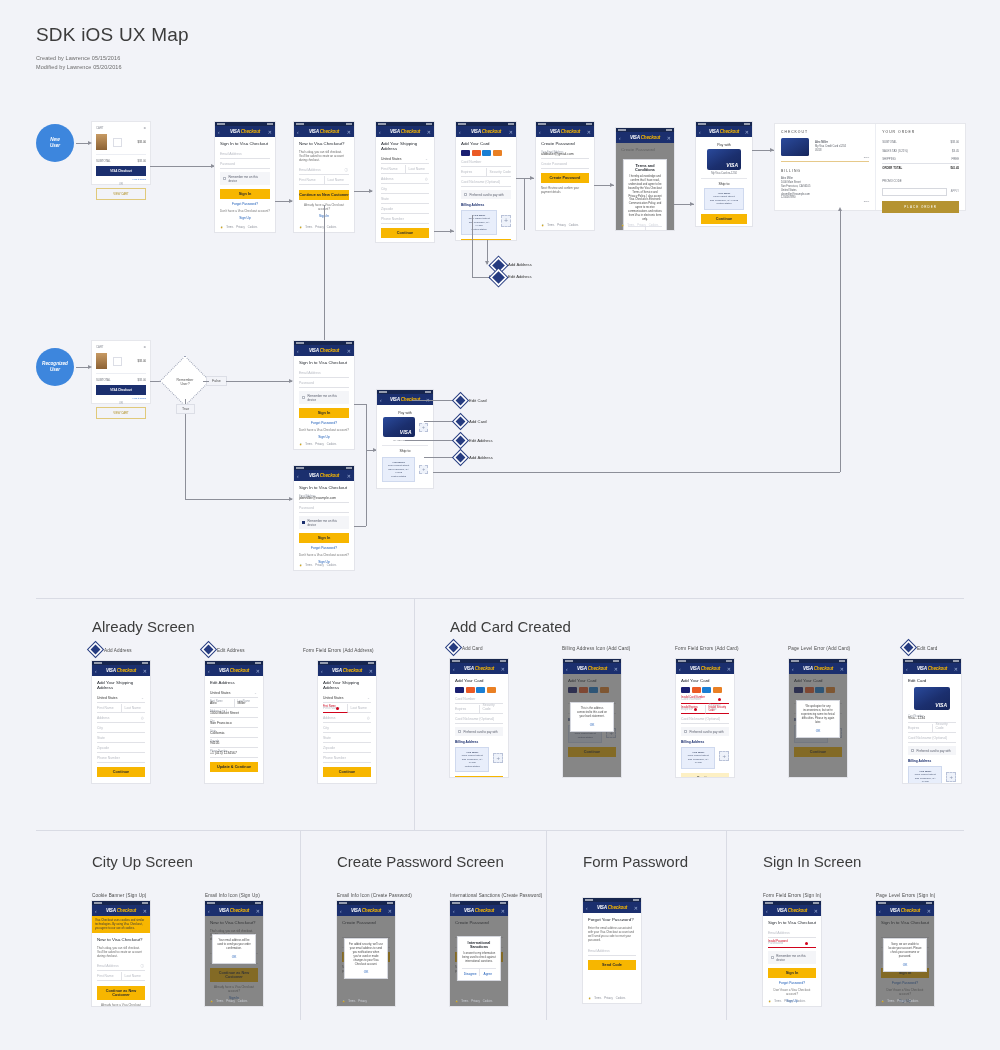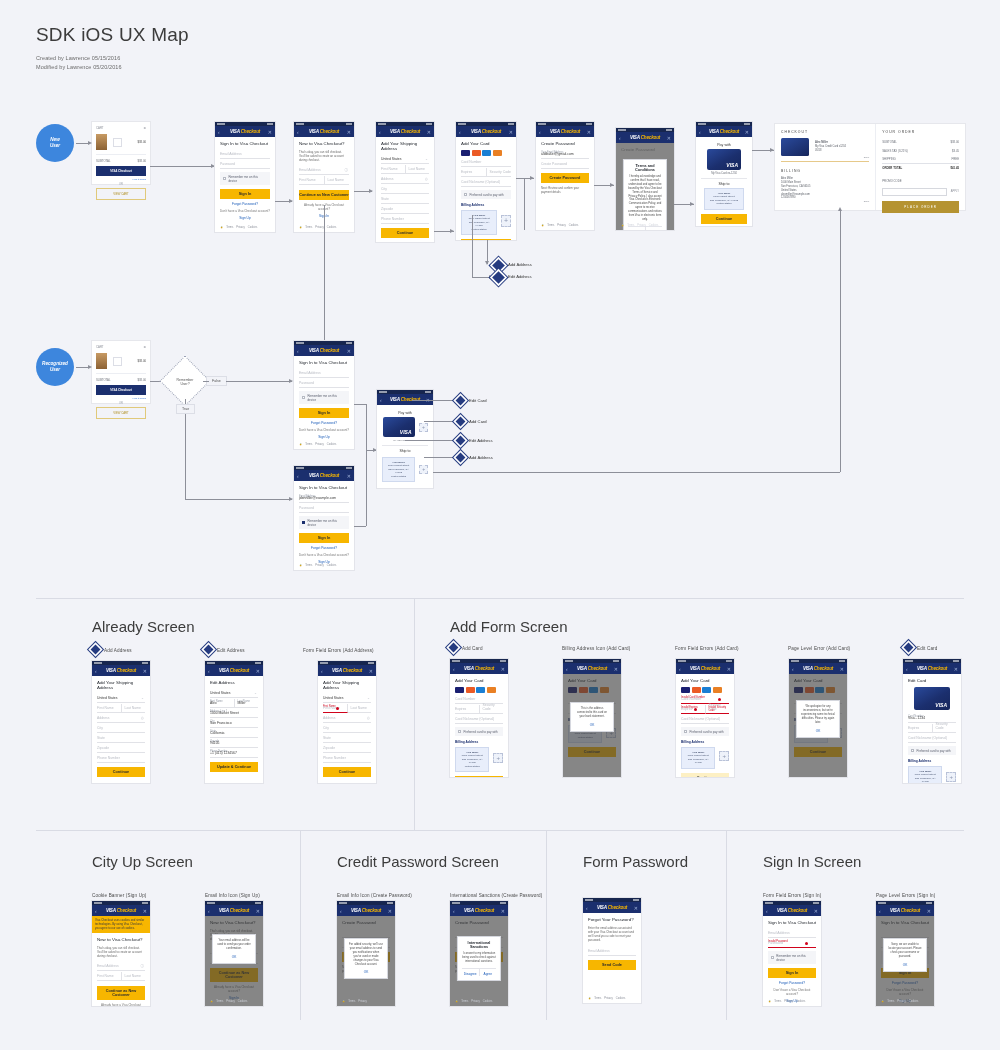--- a/index.html
+++ b/index.html
@@ -806,21 +806,21 @@
       <div class="fld">
           <span class="ph">Zipcode</span>
         </div>
       <div class="fld">
           <span class="ph">Phone Number</span>
         </div>
       <div class="btn">Continue</div>
     </div>
   </div>
 
-  <div class="sec-title" style="left:450px;top:618px;">Add Form Screen</div>
+  <div class="sec-title" style="left:450px;top:618px;">Add Card Created</div>
   <div class="node-diamond sm" style="left:450px;top:644px;"></div>
   <div class="cap" style="left:462px;top:646px;">Add Card</div>
   <div class="cap" style="left:562px;top:646px;">Billing Address Icon (Add Card)</div>
   <div class="cap" style="left:675px;top:646px;">Form Field Errors (Add Card)</div>
   <div class="cap" style="left:788px;top:646px;">Page Level Error (Add Card)</div>
   <div class="node-diamond sm" style="left:905px;top:644px;"></div>
   <div class="cap" style="left:917px;top:646px;">Edit Card</div>
 
   <div class="phone" style="left:450px;top:659px;width:58px;height:118px;">
     <div class="statusbar"></div>
@@ -1081,21 +1081,21 @@
           <span>Cookies</span>
       </div>
       <div class="dim"></div>
       <div class="modal" style="top:18px;">
         <div class="mb">Your email address will be used to send you your order confirmation.</div>
         <div class="okc">OK</div>
       </div>
     </div>
   </div>
 
-  <div class="sec-title" style="left:337px;top:853px;">Credit Password Screen</div>
+  <div class="sec-title" style="left:337px;top:853px;">Create Password Screen</div>
   <div class="cap" style="left:337px;top:893px;">Email Info Icon (Create Password)</div>
   <div class="cap" style="left:450px;top:893px;">International Sanctions (Create Password)</div>
 
   <div class="phone" style="left:337px;top:901px;width:58px;height:105px;">
     <div class="statusbar"></div>
     <div class="navbar">
       <span class="bk">‹</span>
       <span class="brand">VISA <em>Checkout</em></span>
       <span class="cl">✕</span>
     </div>

